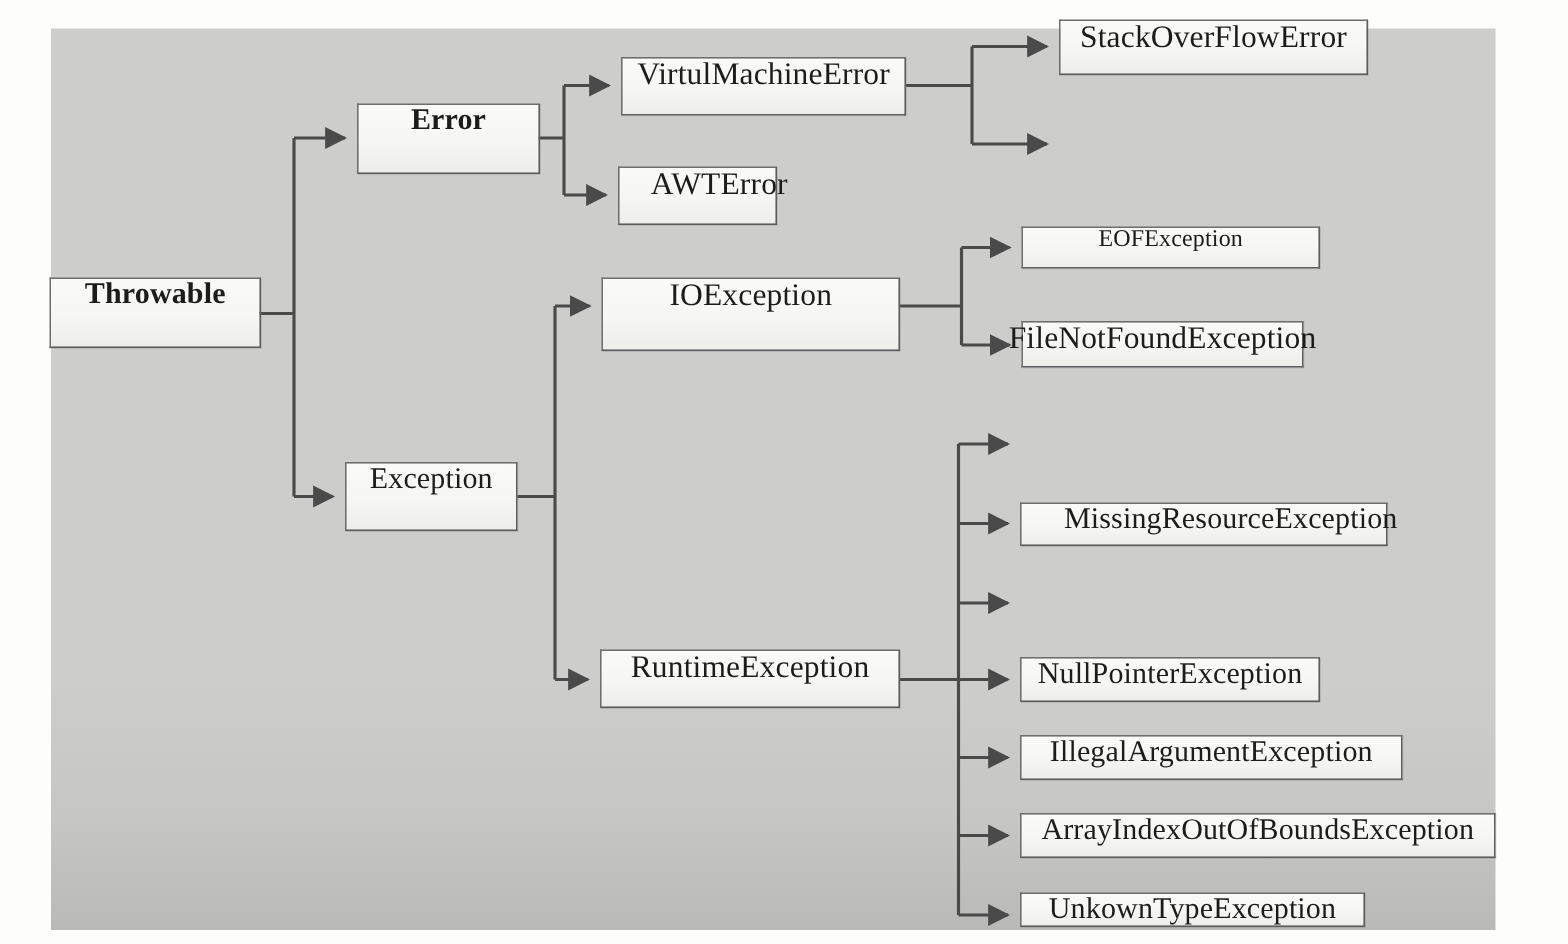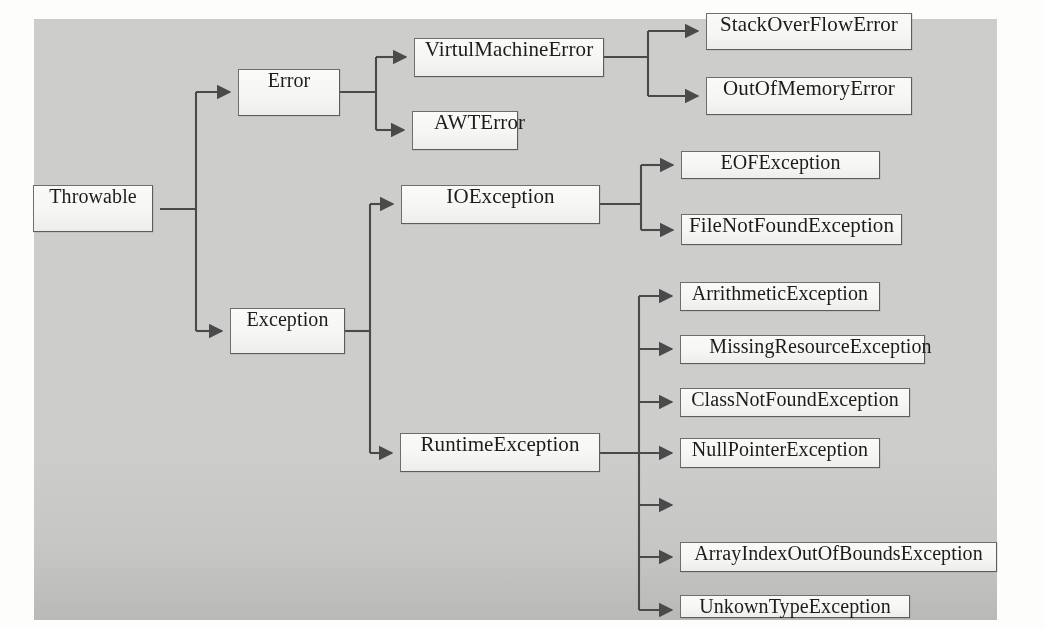--- a/index.html
+++ b/index.html
@@ -93,80 +93,74 @@
       <path d="M 639 296 L 672 296" marker-end="url(#arrow)"></path>
       <path d="M 639 349 L 672 349" marker-end="url(#arrow)"></path>
       <path d="M 639 402 L 672 402" marker-end="url(#arrow)"></path>
       <path d="M 639 453 L 672 453" marker-end="url(#arrow)"></path>
       <path d="M 639 505 L 672 505" marker-end="url(#arrow)"></path>
       <path d="M 639 557 L 672 557" marker-end="url(#arrow)"></path>
       <path d="M 639 610 L 672 610" marker-end="url(#arrow)"></path>
     </g>
   </svg>
 
-  <div class="node" style="left:33px;top:185px;width:120px;height:47px;font-size:20px;">
+  <div class="node" style="left:33px;top:185px;width:141px;height:47px;font-size:20px;font-weight:bold;">
     <span>Throwable</span>
   </div>
 
-  <div class="node" style="left:238px;top:69px;width:102px;height:47px;font-size:20px;">
+  <div class="node" style="left:238px;top:69px;width:122px;height:47px;font-size:20px;font-weight:bold;">
     <span>Error</span>
   </div>
 
   <div class="node" style="left:230px;top:308px;width:115px;height:46px;font-size:20px;">
     <span>Exception</span>
   </div>
 
   <div class="node" style="left:414px;top:38px;width:190px;height:39px;font-size:21px;">
     <span>VirtulMachineError</span>
   </div>
 
   <div class="node" style="left:412px;top:111px;width:106px;height:39px;font-size:21px;padding-left:29px;">
     <span>AWTError</span>
   </div>
 
   <div class="node" style="left:706px;top:13px;width:206px;height:37px;font-size:21px;">
     <span>StackOverFlowError</span>
   </div>
 
-  <div class="node" style="left:706px;top:77px;width:206px;height:38px;font-size:21px;">
-    <span>OutOfMemoryError</span>
-  </div>
 
-  <div class="node" style="left:401px;top:185px;width:199px;height:39px;font-size:21px;">
+  <div class="node" style="left:401px;top:185px;width:199px;height:49px;font-size:21px;">
     <span>IOException</span>
   </div>
 
-  <div class="node" style="left:681px;top:151px;width:199px;height:28px;font-size:20px;">
+  <div class="node" style="left:681px;top:151px;width:199px;height:28px;font-size:16px;">
     <span>EOFException</span>
   </div>
 
-  <div class="node" style="left:681px;top:214px;width:221px;height:31px;font-size:21px;">
+  <div class="node" style="left:681px;top:214px;width:188px;height:31px;font-size:21px;">
     <span>FileNotFoundException</span>
   </div>
 
   <div class="node" style="left:400px;top:433px;width:200px;height:39px;font-size:21px;">
     <span>RuntimeException</span>
   </div>
 
-  <div class="node" style="left:680px;top:282px;width:200px;height:29px;font-size:20px;">
-    <span>ArrithmeticException</span>
-  </div>
 
   <div class="node" style="left:680px;top:335px;width:245px;height:29px;font-size:20px;padding-left:36px;">
     <span>MissingResourceException</span>
   </div>
 
-  <div class="node" style="left:680px;top:388px;width:230px;height:29px;font-size:20px;">
-    <span>ClassNotFoundException</span>
-  </div>
 
   <div class="node" style="left:680px;top:438px;width:200px;height:30px;font-size:20px;">
     <span>NullPointerException</span>
   </div>
 
+  <div class="node" style="left:680px;top:490px;width:255px;height:30px;font-size:20px;">
+    <span>IllegalArgumentException</span>
+  </div>
 
   <div class="node" style="left:680px;top:542px;width:317px;height:30px;font-size:20px;">
     <span>ArrayIndexOutOfBoundsException</span>
   </div>
 
   <div class="node" style="left:680px;top:595px;width:230px;height:23px;font-size:20px;">
     <span>UnkownTypeException</span>
   </div>
 
 </div>

